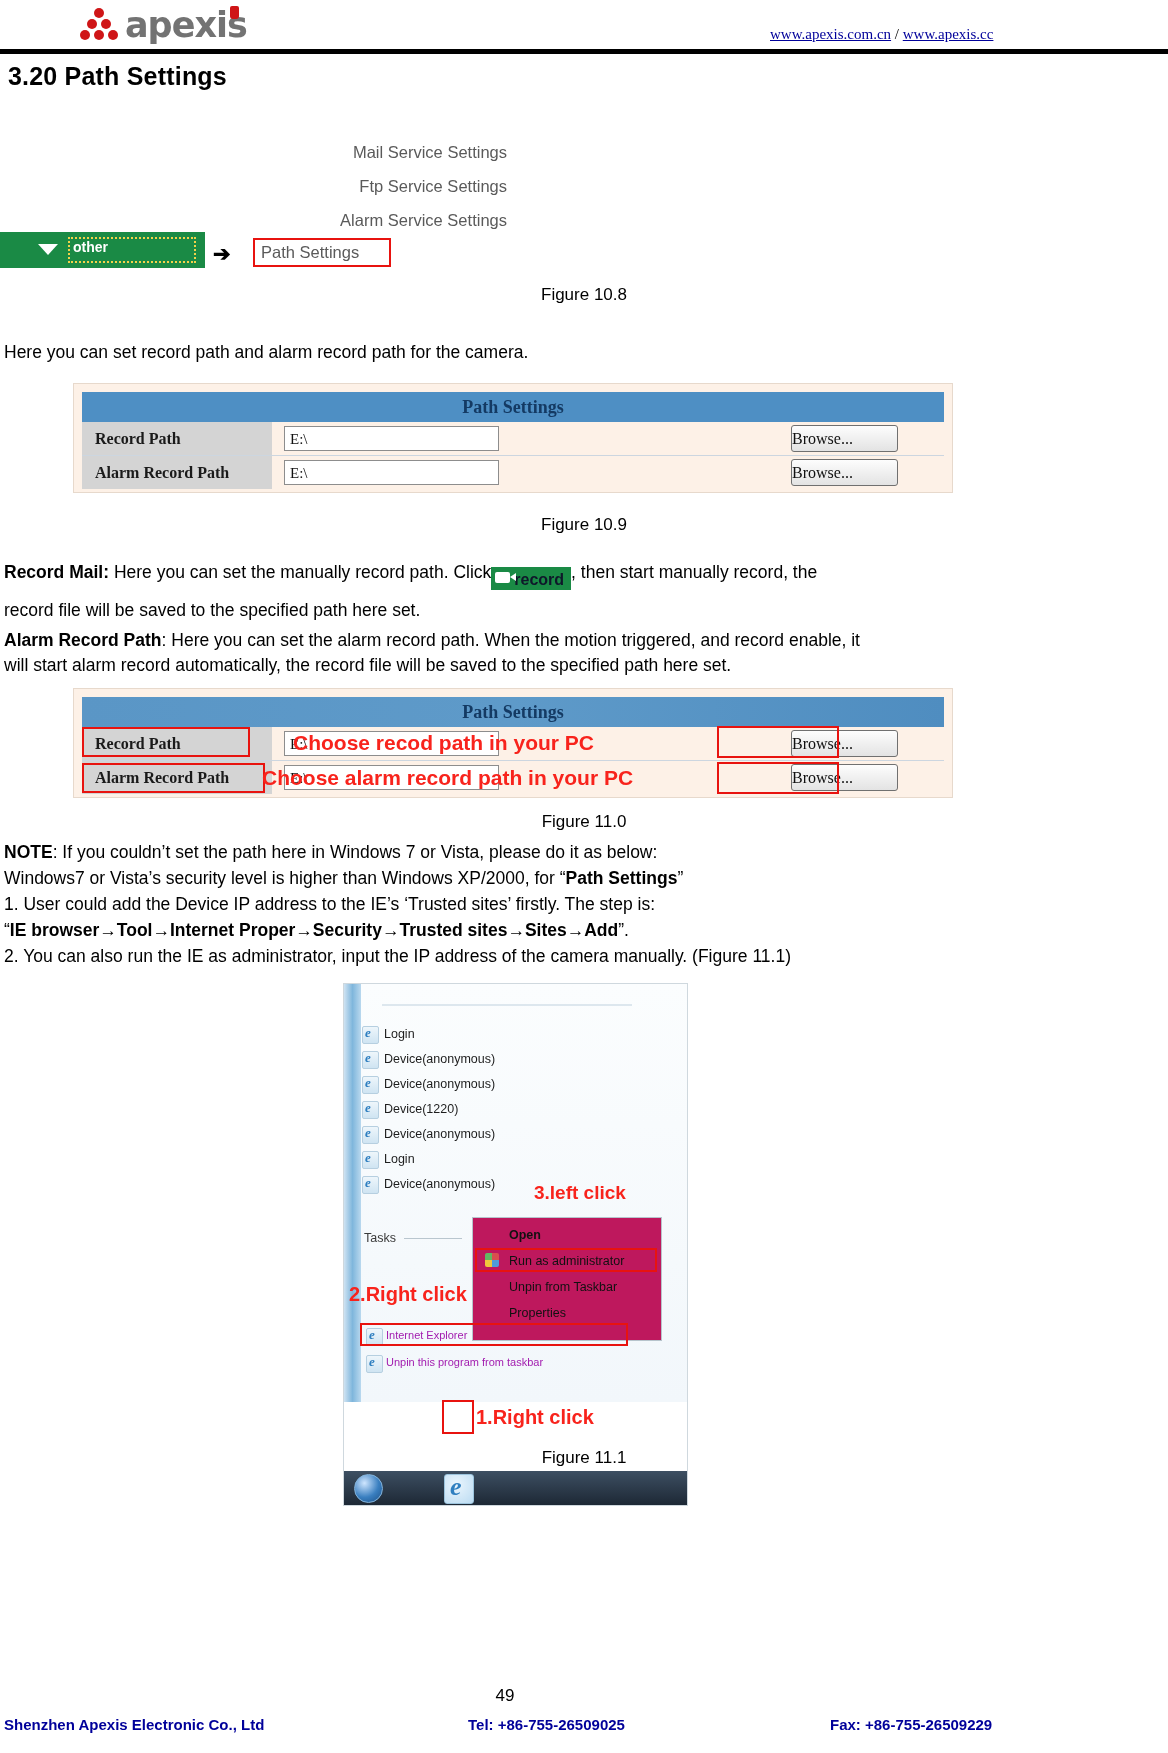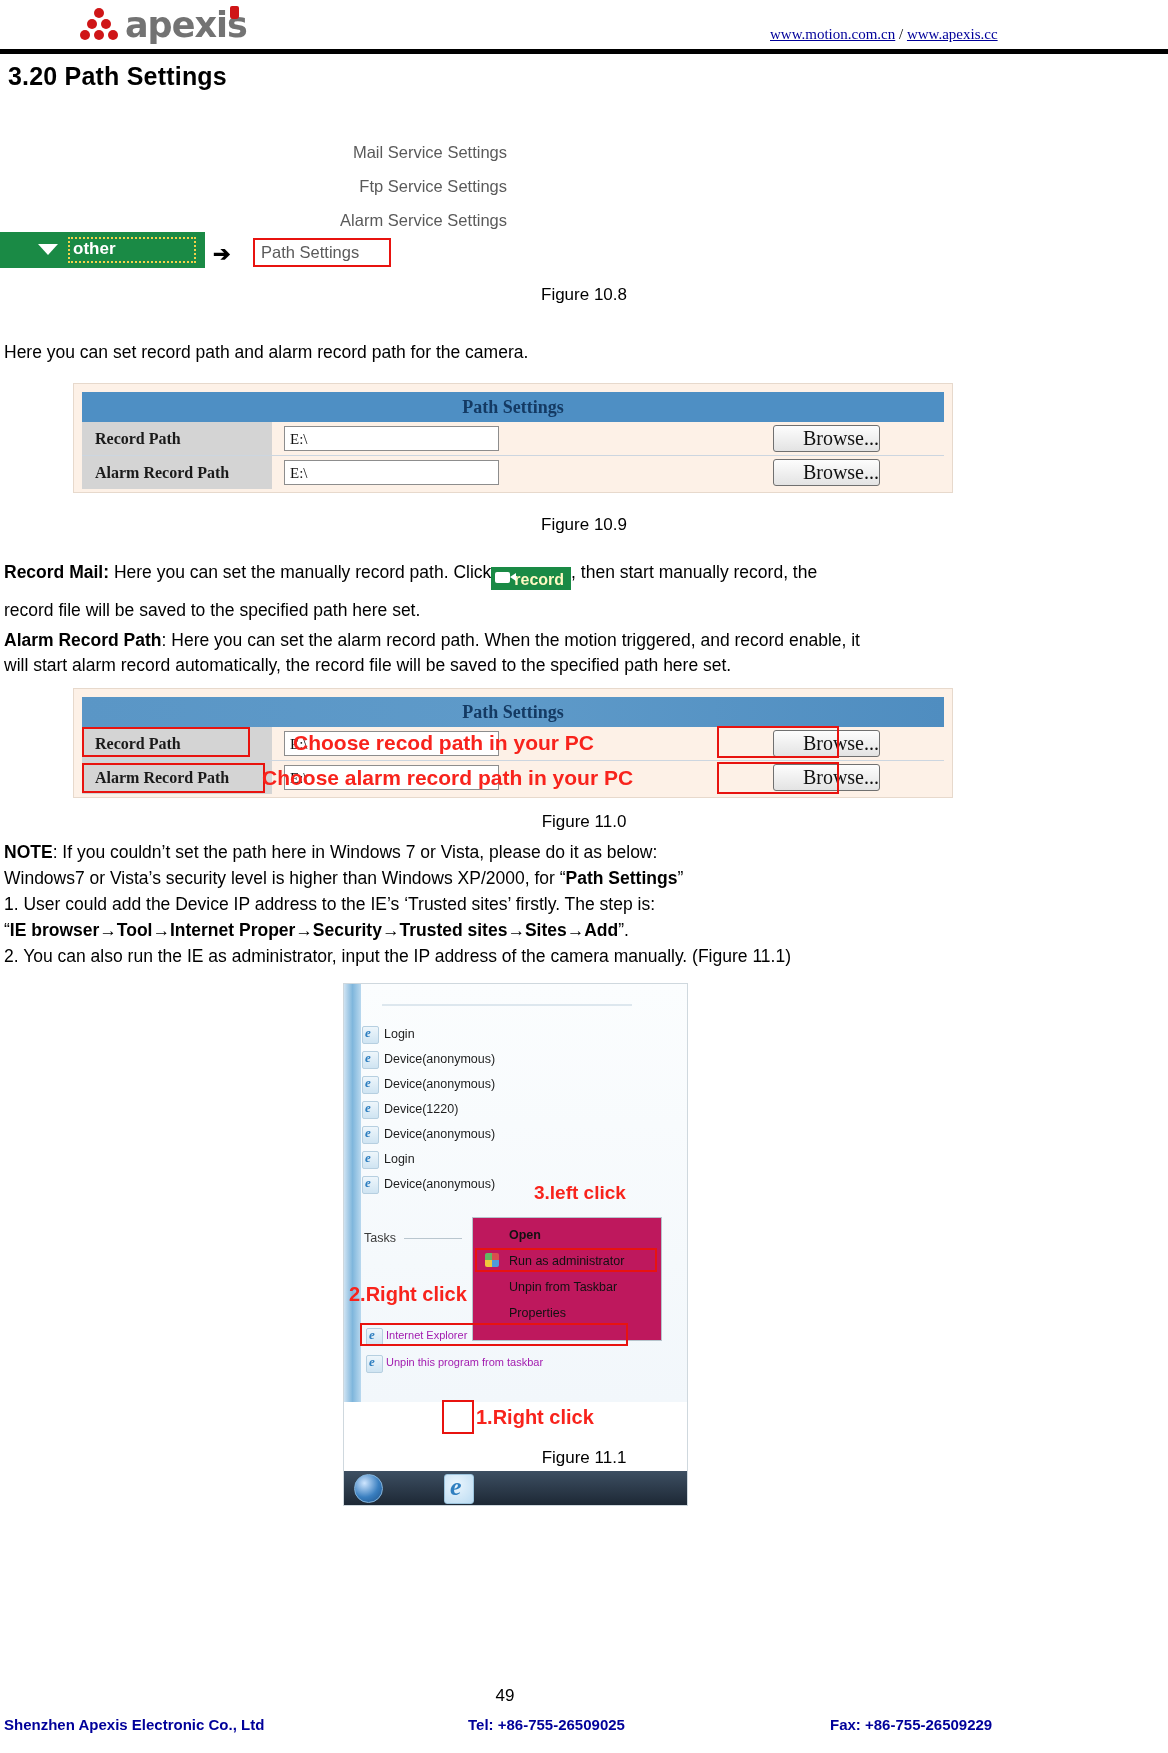--- a/index.html
+++ b/index.html
@@ -65,21 +65,21 @@
   }
   .other-caret{
     position:absolute;left:38px;top:12px;
     width:0;height:0;border-left:10px solid transparent;border-right:10px solid transparent;
     border-top:11px solid #fff;
   }
   .other-label{
     position:absolute;left:68px;top:5px;
     width:128px;height:26px;
     border:2px dotted #f2d24a;
-    color:#fff;font-size:17px;font-weight:bold;
+    color:#fff;font-size:14px;font-weight:bold;
     box-sizing:border-box;padding-left:3px;
   }
   .arrow-big{
     position:absolute;left:213px;top:243px;
     font-size:21px;font-weight:bold;color:#000;line-height:1;
   }
   .figcap{
     position:absolute;text-align:center;font-size:17px;width:100%;left:0;
   }
 
@@ -110,23 +110,23 @@
   .ps-field{
     width:215px;height:25px;background:#fff;border:1px solid #8d8d8d;
     margin-left:12px;font-family:"Liberation Serif", serif;font-size:15px;
     line-height:25px;padding-left:5px;box-sizing:border-box;color:#111;
   }
   .ps-spacer{flex:1;}
   .ps-browse{
     width:107px;height:27px;
     background:linear-gradient(#fdfdfd,#e3e3e3);
     border:1px solid #707070;border-radius:3px;
-    font-family:"Liberation Serif", serif;font-size:20px;
-    line-height:25px;text-align:right;color:#111;
-    margin-right:64px;box-sizing:border-box;
+    font-family:"Liberation Serif", serif;font-size:16px;
+    line-height:25px;text-align:left;color:#111;
+    margin-right:46px;box-sizing:border-box;
   }
 
   
   .ann .ps-title{background:linear-gradient(90deg,#5a96c6,#5e9ac9,#4f8dc0);}
   .ann .ps-label{position:relative;}
   .red-box{position:absolute;border:2.5px solid #e8130f;box-sizing:border-box;}
   .red-note{
     position:absolute;color:#f8231c;font-size:21px;font-weight:bold;
     font-family:"Liberation Sans", sans-serif;white-space:nowrap;
   }
@@ -139,21 +139,21 @@
   }
   .rec-cam{
     display:inline-block;width:15px;height:11px;background:#fff;
     border-radius:2px;position:relative;top:-2px;margin-right:4px;
   }
   .rec-cam:after{
     content:"";position:absolute;right:-6px;top:1px;
     width:0;height:0;border-top:4px solid transparent;border-bottom:4px solid transparent;
     border-right:6px solid #fff;
   }
-  .rec-txt{color:#fef9c3;font-size:16px;font-weight:bold;line-height:23px;}
+  .rec-txt{color:#0f172a;font-size:16px;font-weight:bold;line-height:23px;}
 
   
   .win-shot{
     position:absolute;left:343px;top:983px;width:345px;height:523px;
     background:#ffffff;overflow:hidden;
     border:1px solid #cfd8de;box-sizing:border-box;
   }
   .win-side{
     position:absolute;left:0;top:0;width:17px;height:418px;
     background:linear-gradient(90deg,#cfe3f2,#7fb6dc,#b9d8ee);
@@ -241,21 +241,21 @@
         <span class="dot" style="left:12px;top:11px;"></span>
         <span class="dot" style="left:26px;top:11px;"></span>
         <span class="dot" style="left:5px;top:22px;"></span>
         <span class="dot" style="left:19px;top:22px;"></span>
         <span class="dot" style="left:33px;top:22px;"></span>
       </div>
       <div class="logo-text">apexis</div>
       <span class="logo-i-dot" style="left:155px;top:4px;"></span>
     </div>
     <div class="site-links">
-      <a href="#">www.motion.com.cn</a><span> / </span><a href="#">www.apexis.cc</a>
+      <a href="#">www.apexis.com.cn</a><span> / </span><a href="#">www.apexis.cc</a>
     </div>
     <div class="hrule"></div>
   </div>
 
   <div class="sec-title">3.20 Path Settings</div>
 
   <div class="menu-list">
     <div class="mi">Mail Service Settings</div>
     <div class="mi">Ftp Service Settings</div>
     <div class="mi">Alarm Service Settings</div>

